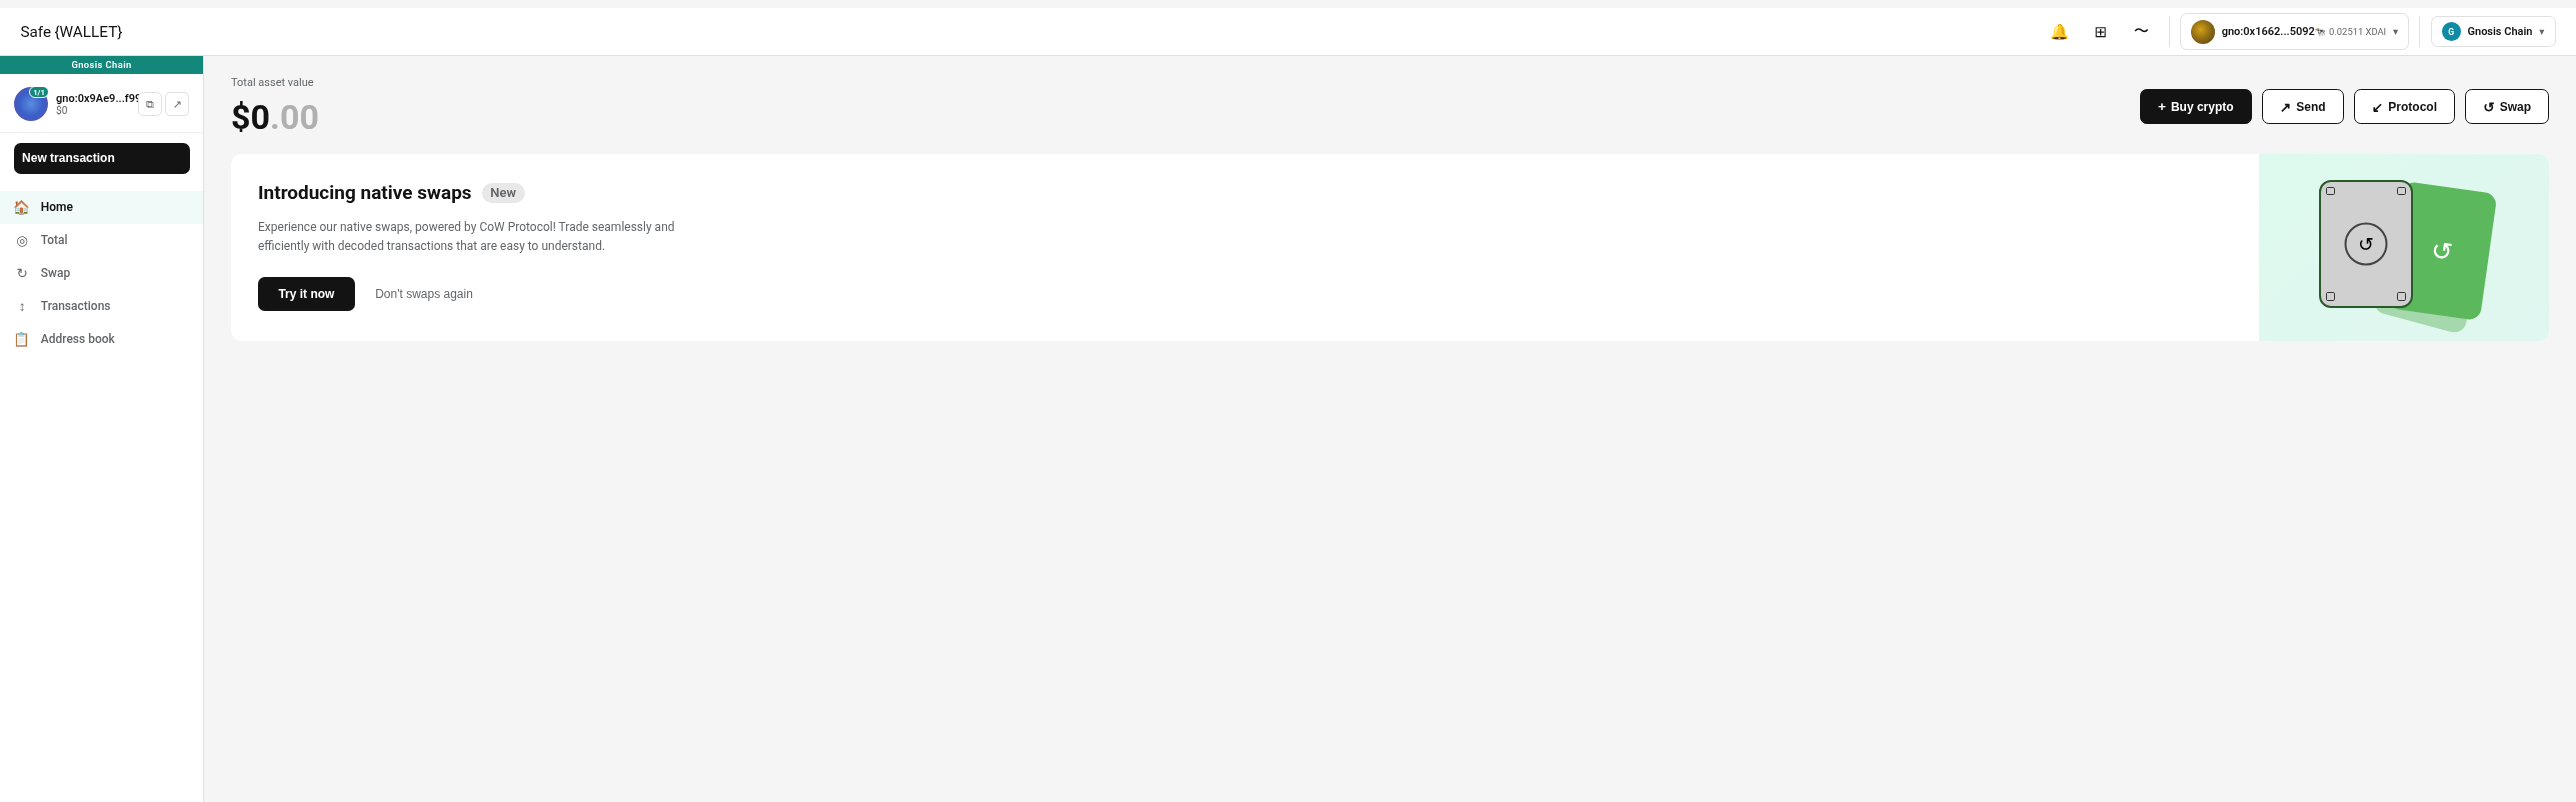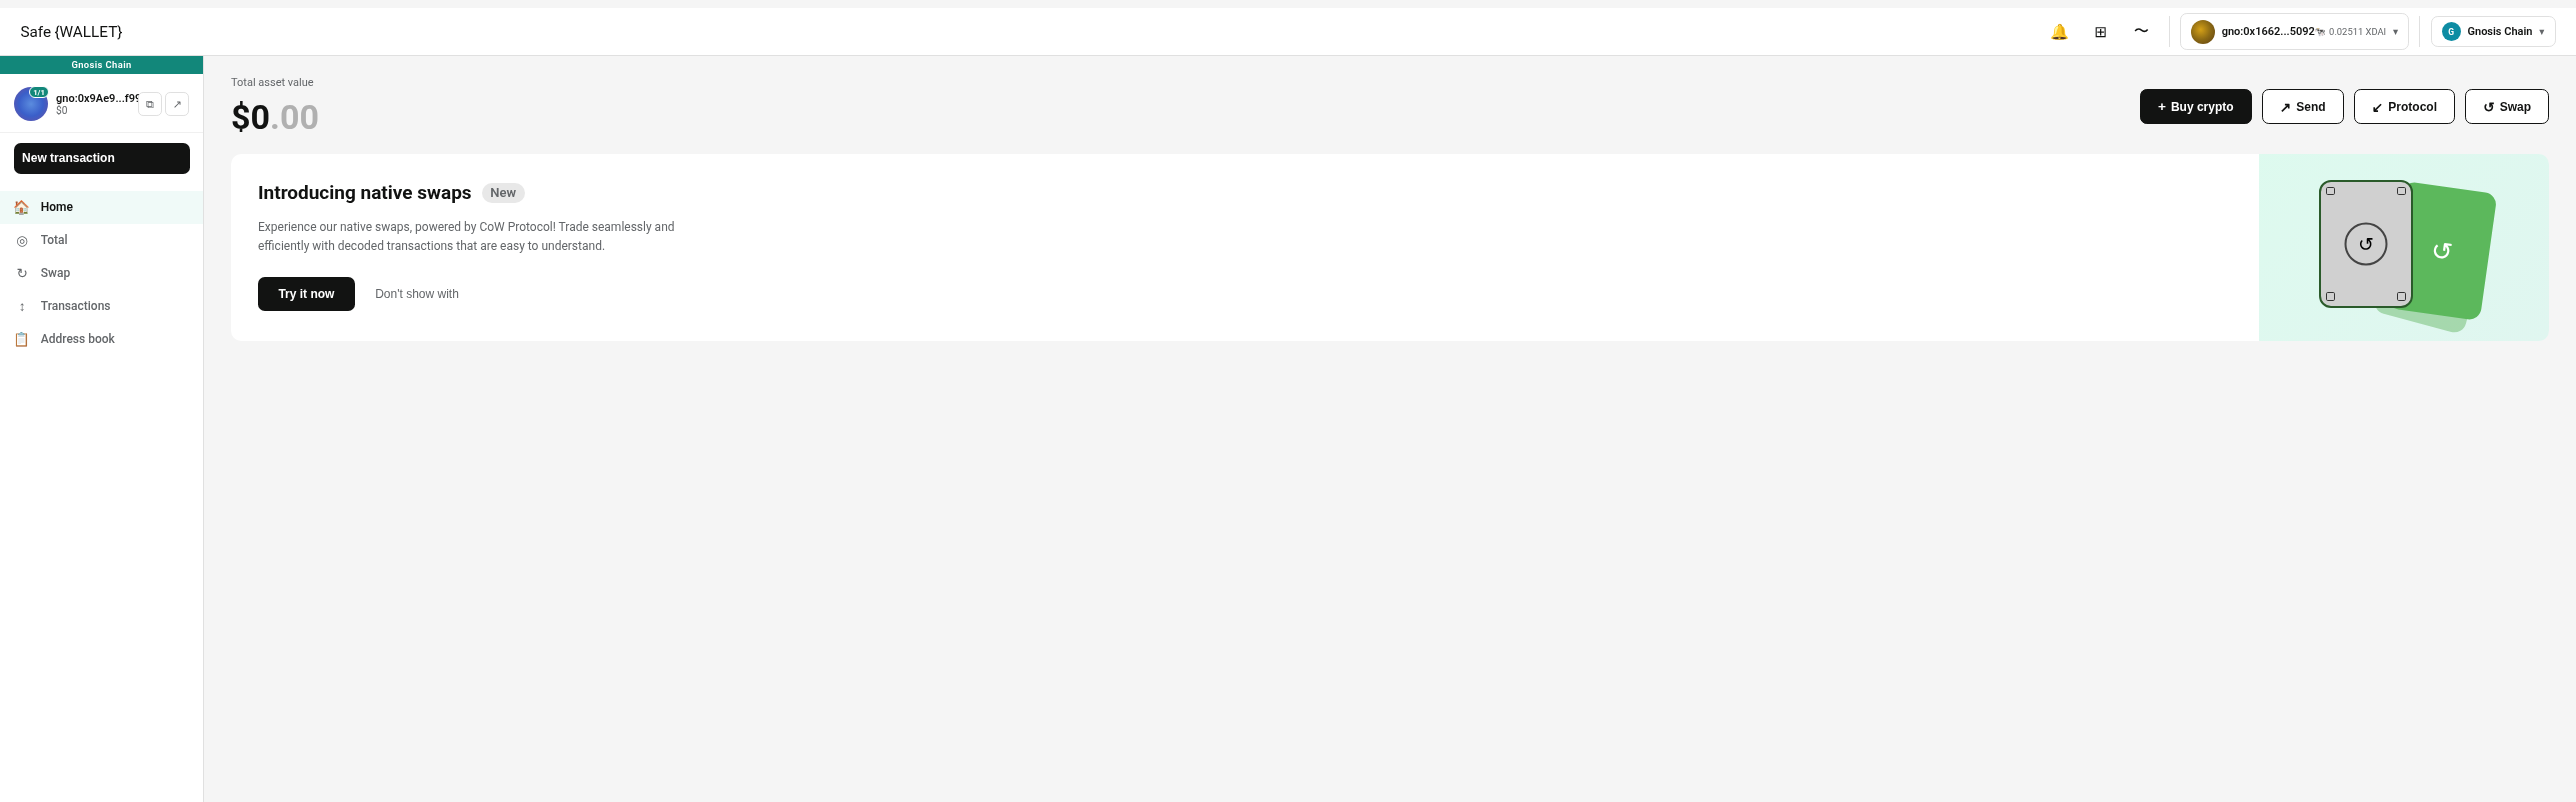--- a/index.html
+++ b/index.html
@@ -303,21 +303,21 @@
     <div class="main-body">
       <div class="promo-card">
         <div class="promo-content">
           <div class="promo-title-row">
             <h2 class="promo-title">Introducing native swaps</h2>
             <span class="new-badge">New</span>
           </div>
           <p class="promo-description">Experience our native swaps, powered by CoW Protocol! Trade seamlessly and efficiently with decoded transactions that are easy to understand.</p>
           <div class="promo-actions">
             <button class="try-now-btn">Try it now</button>
-            <button class="dont-show-btn">Don't show with</button>
+            <button class="dont-show-btn">Don't swaps again</button>
           </div>
         </div>
 
         <div class="promo-illustration">
           <div class="card-stack">
 
             <div class="swap-card swap-card-back-2">
               <span class="green-card-icon">↺</span>
             </div>
             <div class="swap-card swap-card-back-1">

